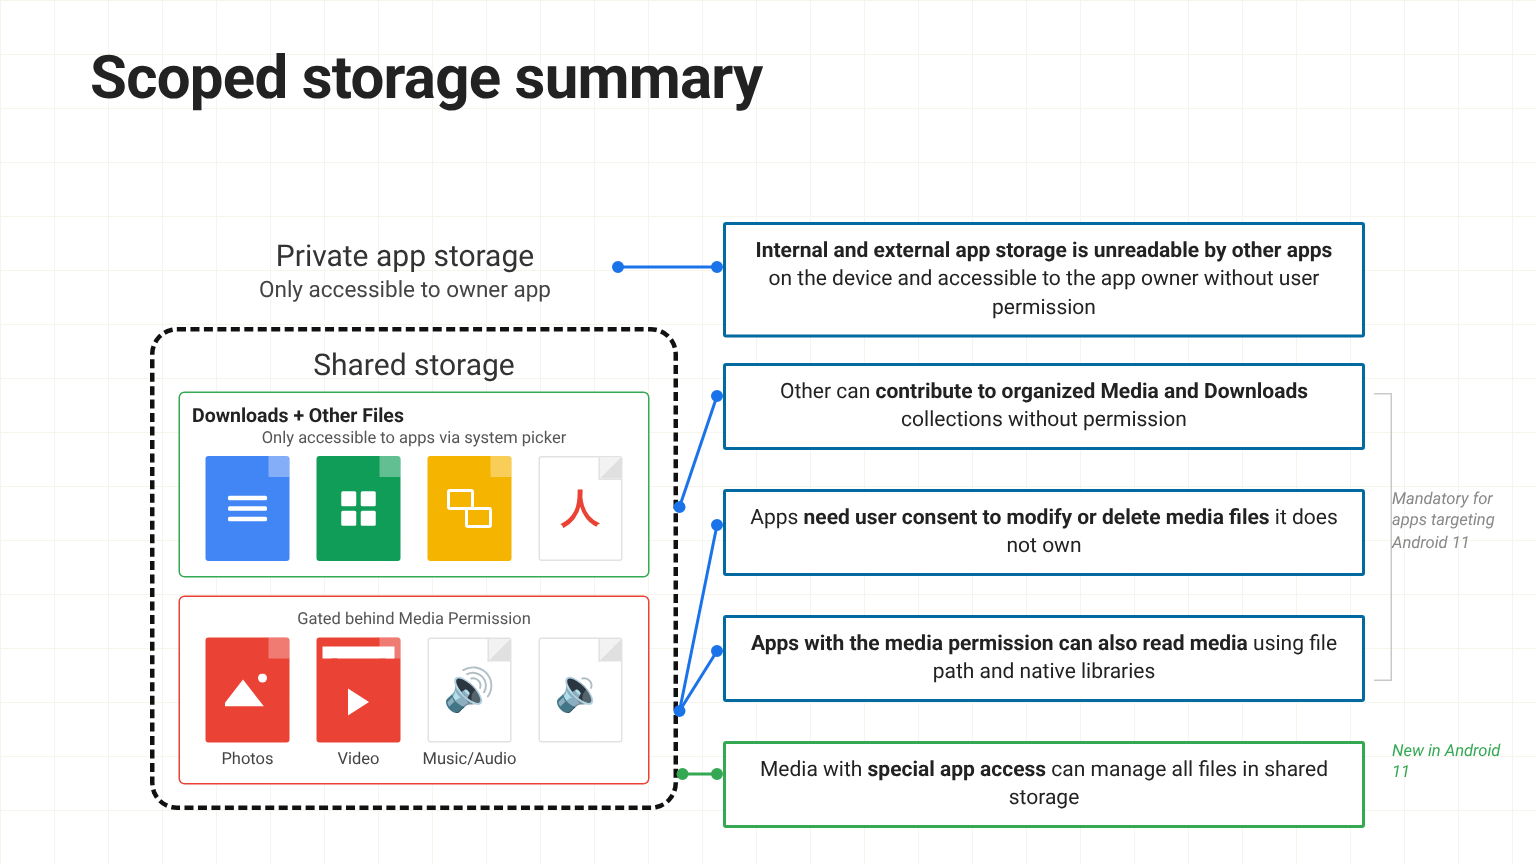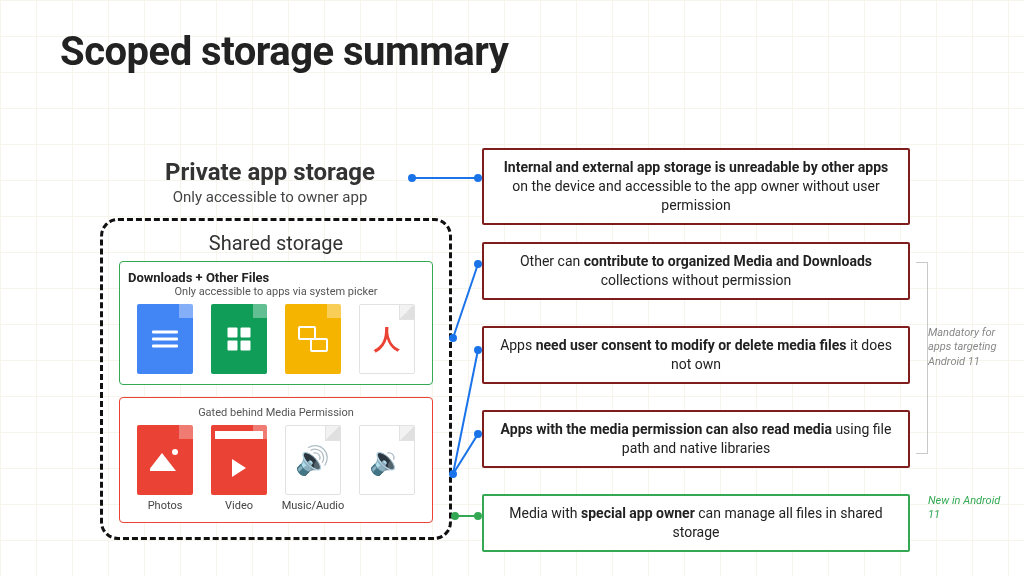--- a/index.html
+++ b/index.html
@@ -15,21 +15,21 @@
     overflow: hidden;
     color: #222;
   }
   .title {
     position: absolute; left: 60px; top: 28px;
     font-size: 40px; font-weight: 700; letter-spacing: -0.5px;
   }
   .private-hdr {
     position: absolute; left: 120px; top: 158px; width: 300px; text-align: center;
   }
-  .private-hdr .h { font-size: 24px; font-weight: 700; color:#333; }
+  .private-hdr .h { font-size: 20px; font-weight: 400; color:#333; }
   .private-hdr .s { font-size: 15px; color:#444; margin-top:2px; }
   .dashed-box {
     position: absolute; left: 100px; top: 218px; width: 352px; height: 322px;
     border: 3px dashed #111; border-radius: 18px;
     padding: 10px 16px 12px 16px;
   }
   .dashed-box .shared-title { text-align:center; font-size:20px; color:#333; margin-bottom:6px; }
   .group {
     border: 1px solid; border-radius: 4px; padding: 8px 8px 10px 8px;
     margin-bottom: 12px; background:rgba(255,255,255,0.9);
@@ -69,21 +69,21 @@
   .video .bar::before{left:6px;} .video .bar::after{right:6px;}
   .speaker{color:#ea4335;font-size:28px;}
   .cap{ text-align:center; font-size:11px; color:#444; margin-top:4px; }
   .icon-col{display:flex;flex-direction:column;align-items:center;width:78px;}
 
   .rbox{
     position:absolute; left:482px; width:428px; padding:8px 14px;
     font-size:14px; line-height:1.35; text-align:center;
     background:rgba(255,255,255,0.9); border-radius:2px;
   }
-  .rbox.blue{ border:2px solid #7f1d1d; }
+  .rbox.blue{ border:2px solid #0369a1; }
   .rbox.green{ border:2px solid #34a853; }
   .rbox b{font-weight:700;}
 
   .side-note{
     position:absolute; left:928px; width:78px;
     font-size:11px; font-style:italic; color:#888; text-align:left; line-height:1.3;
   }
   .bracket{
     position:absolute; left:916px; width:12px;
     border-top:1px solid #c9c9c9; border-right:1px solid #c9c9c9; border-bottom:1px solid #c9c9c9;
@@ -177,21 +177,21 @@
 <div class="rbox blue" style="top:242px">
   <span>Other can </span><b>contribute to organized Media and Downloads</b><span> collections without permission</span>
 </div>
 <div class="rbox blue" style="top:326px">
   <span>Apps </span><b>need user consent to modify or delete media files</b><span> it does not own</span>
 </div>
 <div class="rbox blue" style="top:410px">
   <b>Apps with the media permission can also read media</b><span> using file path and native libraries</span>
 </div>
 <div class="rbox green" style="top:494px">
-  <span>Media with </span><b>special app owner</b><span> can manage all files in shared storage</span>
+  <span>Media with </span><b>special app access</b><span> can manage all files in shared storage</span>
 </div>
 
 <div class="bracket" style="top:262px;height:192px"></div>
 <div class="side-note" style="top:326px">Mandatory for apps targeting Android 11</div>
 <div class="side-note" style="top:494px;color:#34a853">New in Android 11</div>
 
 <svg class="connectors">
   <g stroke="#1a73e8" stroke-width="2" fill="#1a73e8">
     <line x1="412" y1="178" x2="478" y2="178"></line>
       <circle cx="412" cy="178" r="3"></circle>

